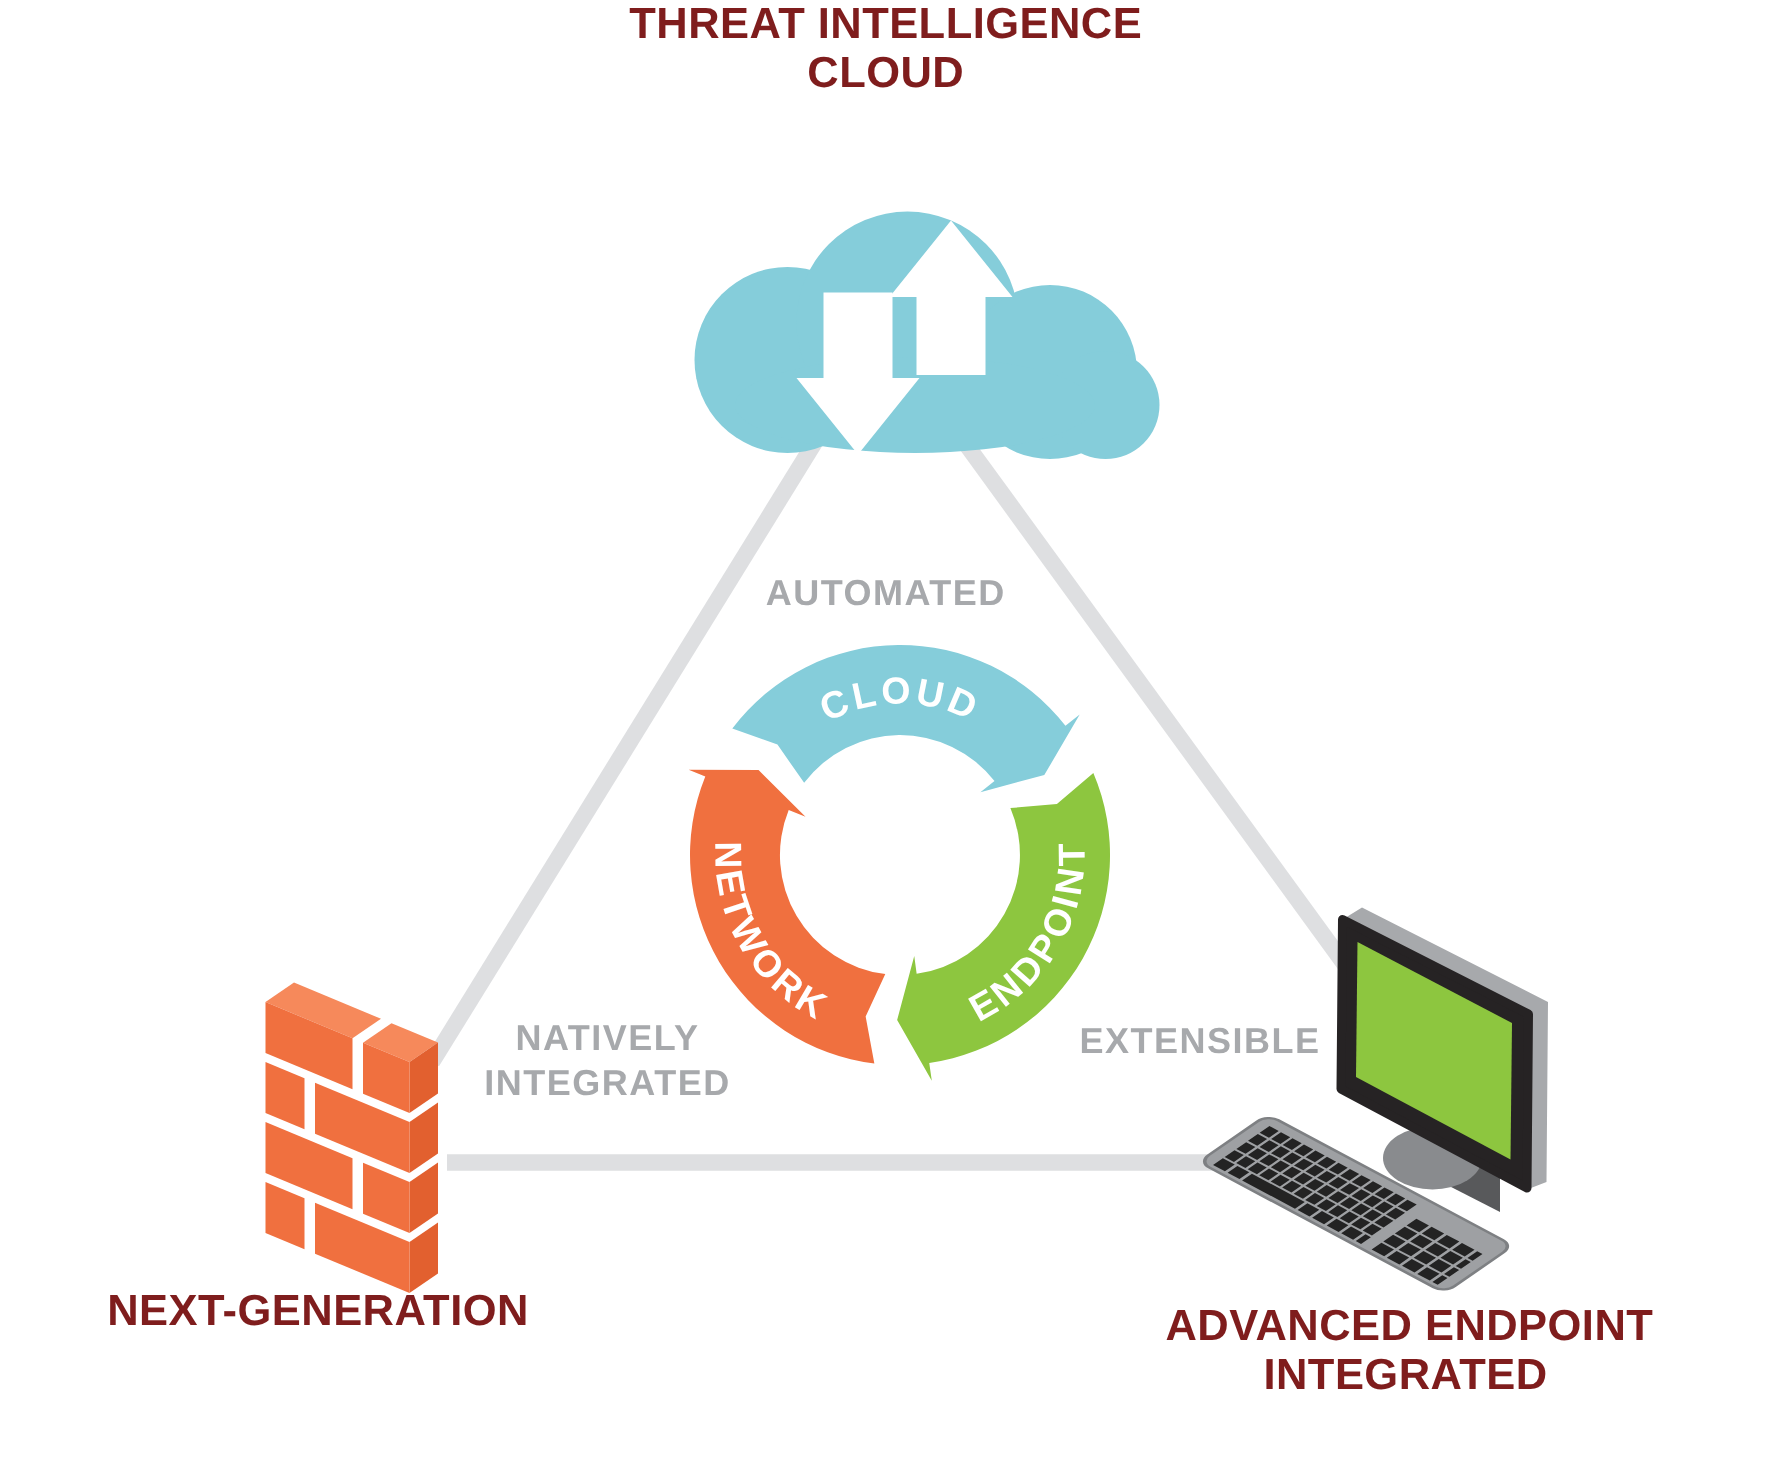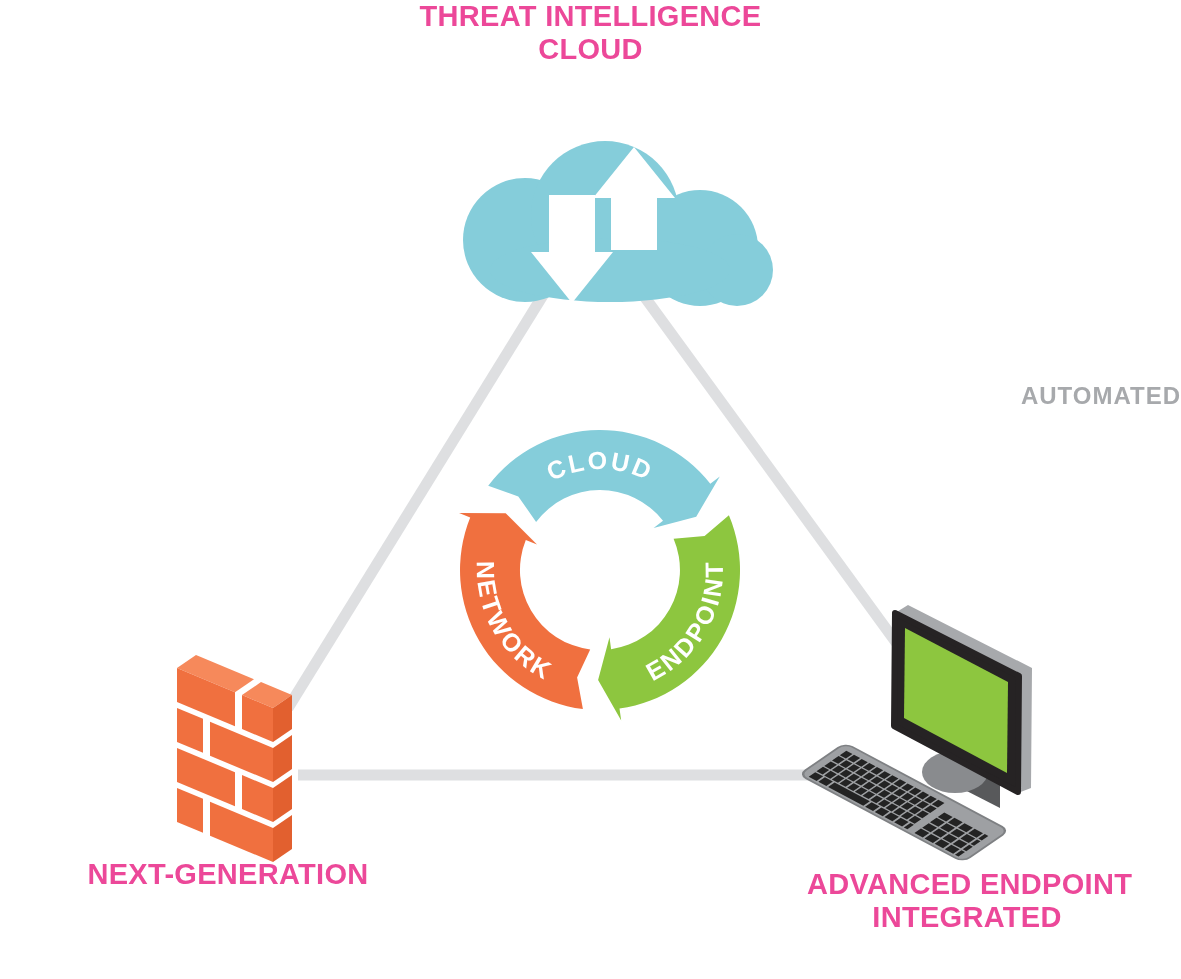--- a/index.html
+++ b/index.html
@@ -3,21 +3,21 @@
 <meta charset="utf-8">
 <style>
   html,body{margin:0;padding:0;background:#ffffff;}
   .stage{
     position:relative;width:1181px;height:979px;background:#ffffff;overflow:hidden;
     font-family:"Liberation Sans", sans-serif;
   }
   .stage svg{position:absolute;left:0;top:0;}
   .lbl{position:absolute;text-align:center;white-space:nowrap;}
   .lbl-dark{
-    color:#ec4899;font-weight:800;font-size:29px;line-height:33px;letter-spacing:0.3px;
+    color:#7f1d1d;font-weight:800;font-size:29px;line-height:33px;letter-spacing:0.3px;
   }
   .lbl-muted{
     color:#A7A9AC;font-weight:700;font-size:24px;line-height:30px;letter-spacing:1px;
   }
   .arc-label{
     font-family:"Liberation Sans", sans-serif;
     font-weight:700;font-size:25px;fill:#ffffff;letter-spacing:2.5px;
   }
   .tri{stroke-width:11;stroke-linecap:butt;}
   .key-line{stroke:#232323;stroke-width:8;fill:none;}
@@ -108,26 +108,31 @@
         <line class="key-line" x1="128" y1="49" x2="178" y2="49" stroke-dasharray="9.5 2"></line>
       </g>
     </g>
   </svg>
 
   <div class="lbl lbl-dark" style="left:0;right:0;top:55;">
     <div>THREAT INTELLIGENCE</div>
     <div>CLOUD</div>
   </div>
 
-  <div class="lbl lbl-muted" style="left:0;right:0;top:381px;text-align:right;">AUTOMATED</div>
+  <div class="lbl lbl-muted" style="left:0;right:0;top:381px;">AUTOMATED</div>
 
+  <div class="lbl lbl-muted" style="left:285px;width:240px;top:678px;">
+    <div>NATIVELY</div>
+    <div>INTEGRATED</div>
+  </div>
 
+  <div class="lbl lbl-muted" style="left:680px;width:240px;top:680px;">EXTENSIBLE</div>
 
-  <div class="lbl lbl-dark" style="left:68px;width:320px;top:858px;">
+  <div class="lbl lbl-dark" style="left:52px;width:320px;top:858px;">
     <div>NEXT-GENERATION</div>
   </div>
 
-  <div class="lbl lbl-dark" style="left:777px;width:320px;top:868px;margin-left:30px;">
+  <div class="lbl lbl-dark" style="left:777px;width:320px;top:868px;">
     <div>ADVANCED ENDPOINT</div>
     <div>INTEGRATED</div>
   </div>
 
 </div>
 
 </body></html>

